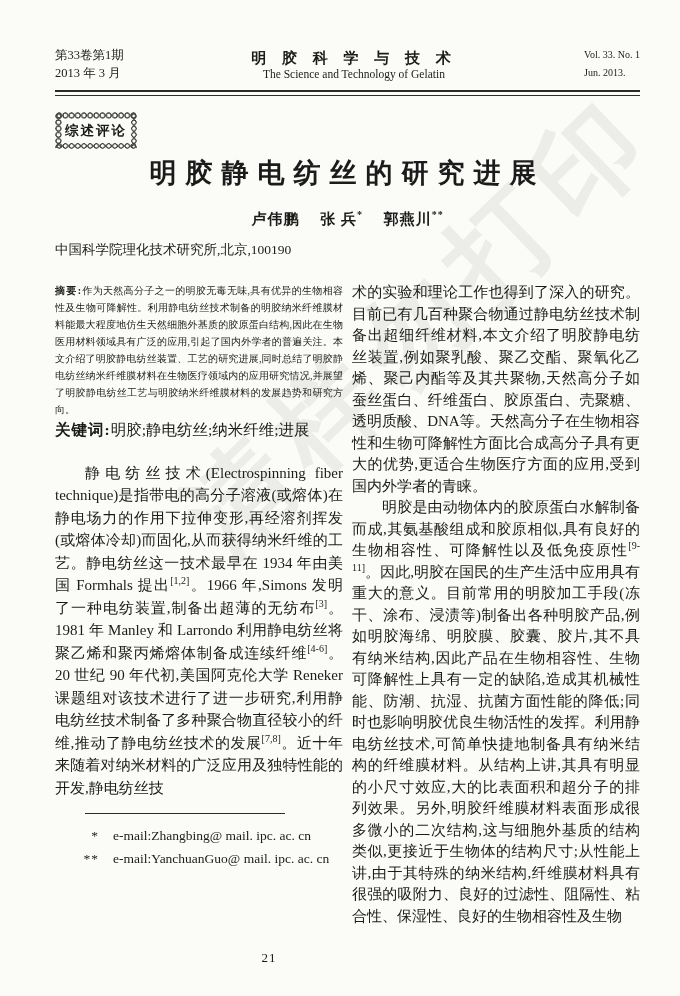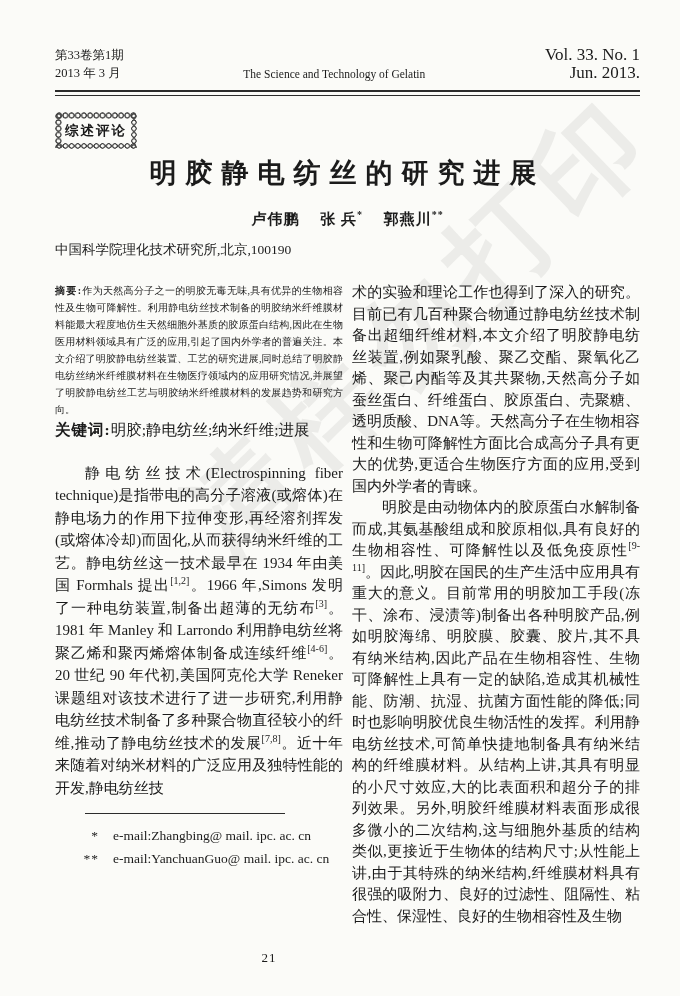--- a/index.html
+++ b/index.html
@@ -20,21 +20,21 @@
     color:rgba(110,110,110,0.10);white-space:nowrap;
     pointer-events:none;z-index:0;text-align:center;
   }
 
   
   .header-row{display:flex;align-items:flex-end;justify-content:space-between;position:relative;z-index:1;}
   .hdr-left{font-size:12.5px;line-height:18px;text-align:left;white-space:nowrap;}
   .hdr-center{text-align:center;flex:1;}
   .hdr-center .cn{font-size:15px;font-weight:700;letter-spacing:6px;line-height:18px;}
   .hdr-center .en{font-size:11.5px;line-height:15px;}
-  .hdr-right{font-size:17px;line-height:18px;text-align:right;white-space:nowrap;}
+  .hdr-right{font-size:10px;line-height:18px;white-space:nowrap;}
   .double-rule{margin-top:8px;height:3px;border-top:2px solid #2c2c2c;border-bottom:1px solid #2c2c2c;}
 
   
   .badge{display:inline-block;position:relative;margin-top:16px;padding:9px 10px;z-index:1;}
   .badge-label{font-size:13.5px;font-weight:700;letter-spacing:2px;position:relative;z-index:2;margin-top:48px;}
   .lace{position:absolute;background-repeat:repeat-x;
     background-image:radial-gradient(circle at 3.2px 3.2px, rgba(0,0,0,0) 1.5px, #3d3d3d 2px, #3d3d3d 2.7px, rgba(0,0,0,0) 3.2px);
     background-size:6.2px 6.5px;height:6.5px;left:1px;right:1px;}
   .lace.top{top:0;}
   .lace.bottom{bottom:0;}
@@ -81,20 +81,21 @@
 
 <div class="page">
 
   
   <div class="header-row">
     <div class="hdr-left">
       <div>第33卷第1期</div>
       <div>2013 年 3 月</div>
     </div>
     <div class="hdr-center">
+      <div class="cn">明 胶 科 学 与 技 术</div>
       <div class="en">The Science and Technology of Gelatin</div>
     </div>
     <div class="hdr-right">
       <div>Vol. 33. No. 1</div>
       <div>Jun. 2013.</div>
     </div>
   </div>
   <div class="double-rule"></div>
 
   

